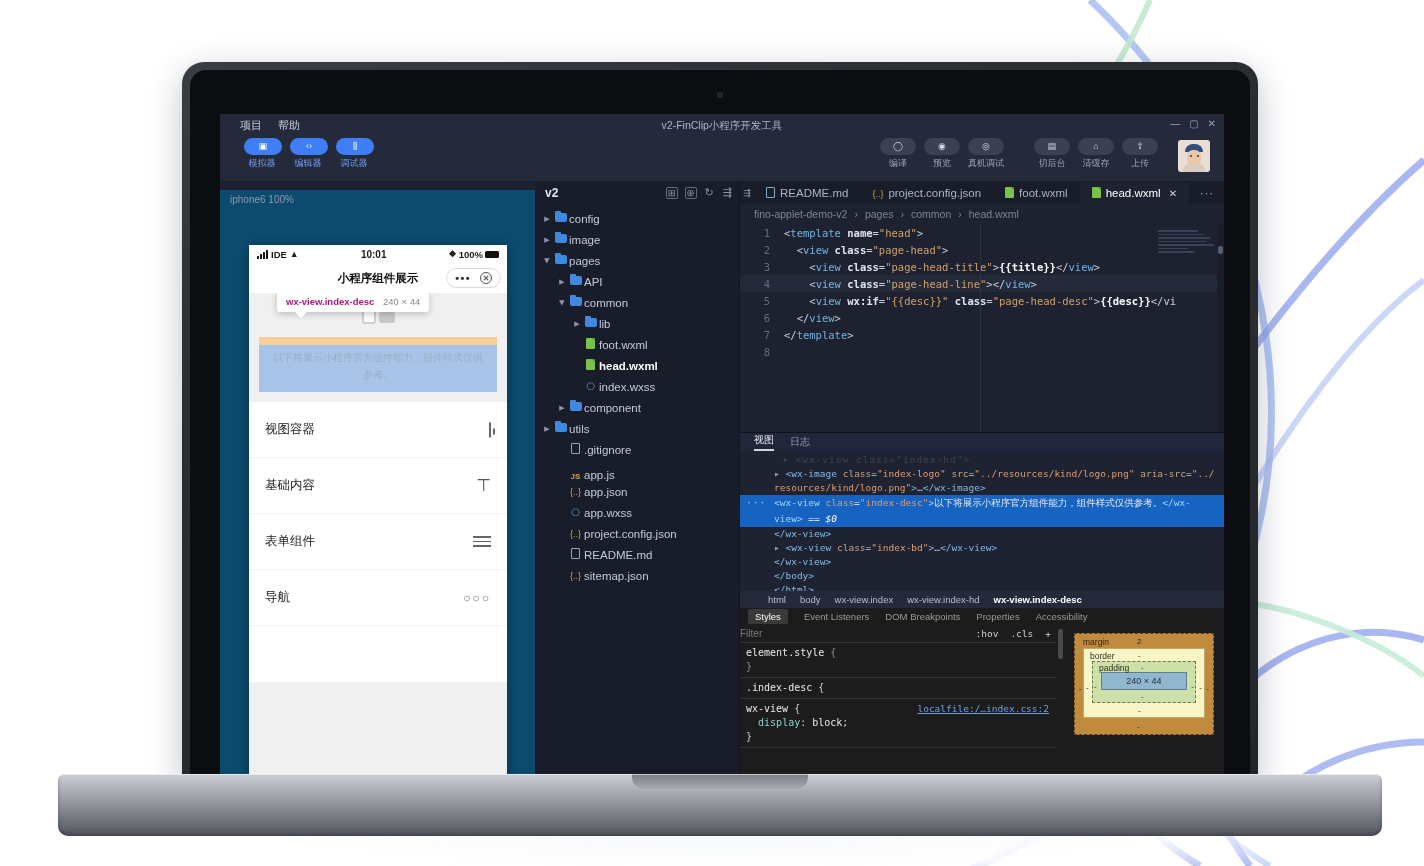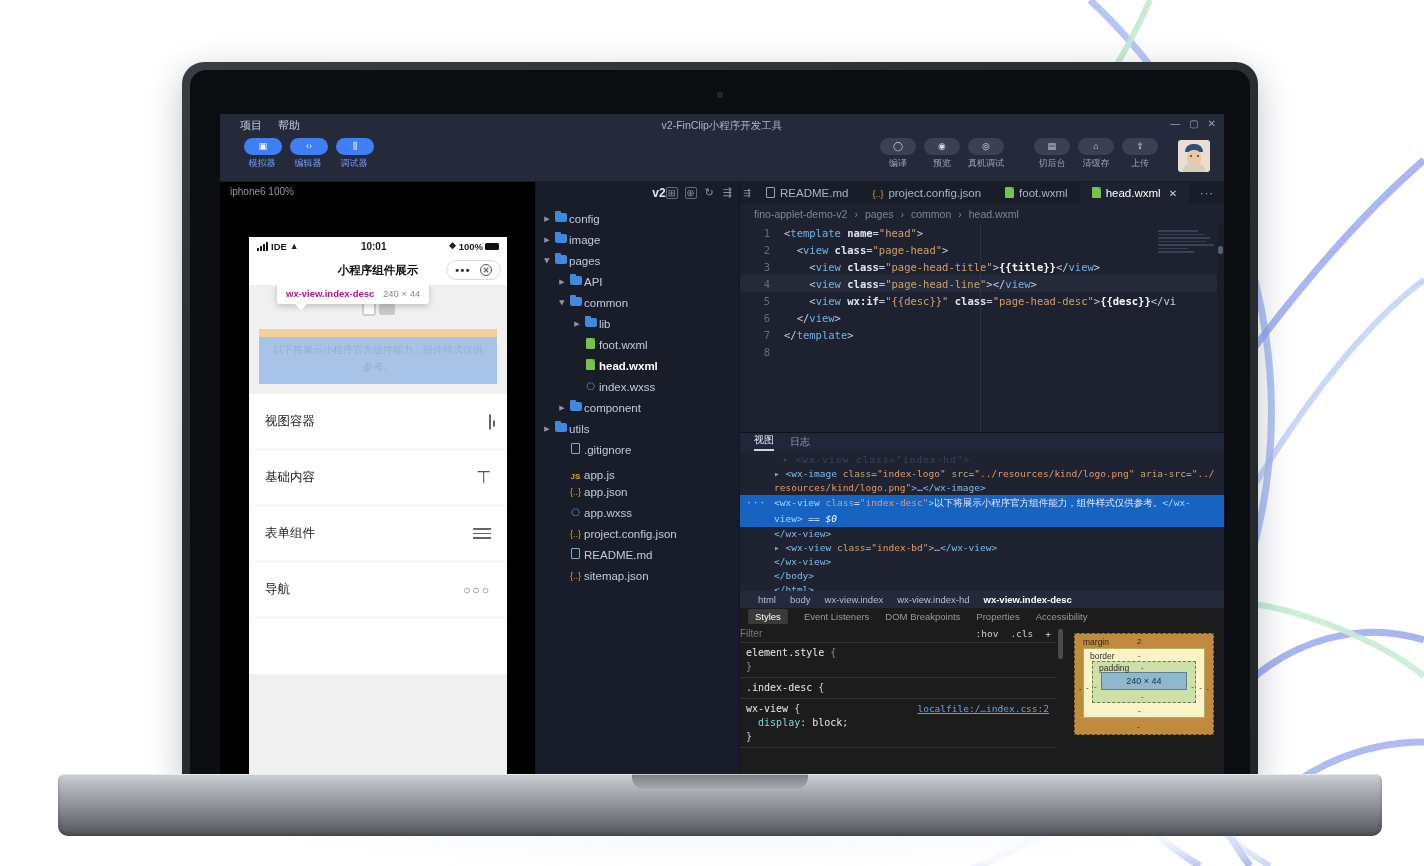--- a/index.html
+++ b/index.html
@@ -86,21 +86,21 @@
   }
   .av-hat{position:absolute;left:7px;top:4px;width:18px;height:8px;border-radius:8px 8px 0 0;background:#2f4f7a;}
   .av-face{position:absolute;left:9px;top:10px;width:14px;height:16px;border-radius:6px 6px 7px 7px;background:#e8c8a8;}
   .av-eye{position:absolute;top:15px;width:2px;height:2px;background:#4a3a2a;border-radius:50%;}
   .av-body{position:absolute;left:5px;top:24px;width:22px;height:10px;border-radius:6px 6px 0 0;background:#d9cdbd;}
 
   
   .main { position:absolute; left:0; right:0; top:68px; bottom:0; display:flex; }
 
   
-  .sim-pane { width:316px; background:#000000; position:relative; border-right:1px solid #151924; }
+  .sim-pane { width:316px; background:#0c4a6e; position:relative; border-right:1px solid #151924;margin-top:8px; }
   .sim-head { height:20px; padding:4px 0 0 10px; font-size:10px; color:#8f97ab; }
   .phone {
     position:absolute; left:29px; top:55px; width:258px; height:685px;
     background:#ffffff; box-shadow:0 2px 10px rgba(0,0,0,.35);
     display:flex; flex-direction:column; overflow:hidden;
   }
   .ph-status {
     height:18px; display:flex; align-items:center; justify-content:space-between;
     padding:0 8px; font-size:9.5px; color:#1b1b1b; font-weight:bold; background:#fff;
   }
@@ -160,21 +160,21 @@
   .tabitem.on { color:#2ba245; }
   .tabitem.off { color:#6b6b6b; }
   .ti-grid{width:15px;height:15px;display:grid;grid-template-columns:1fr 1fr;grid-gap:2px;}
   .ti-grid i{display:block;background:#2ba245;border-radius:1px;}
   .ti-grid i:nth-child(1){background:#fff;border:1.3px solid #2ba245;}
   .ti-chip{width:15px;height:15px;border:1.4px dashed #7a7a7a;border-radius:2px;display:flex;align-items:center;justify-content:center;}
   .ti-chip:after{content:"";width:7px;height:7px;border:1.4px solid #7a7a7a;border-radius:1px;}
 
   
   .tree-pane { width:204px; background:#191d2a; border-right:1px solid #12151f; display:flex; flex-direction:column; }
-  .tree-head { height:22px; display:flex; align-items:center; justify-content:flex-end; padding:0 6px 0 9px; }
+  .tree-head { height:22px; display:flex; align-items:center; justify-content:space-between; padding:0 6px 0 9px; }
   .tree-head .proj { font-size:12px; font-weight:bold; color:#e3e8f4; }
   .tree-head .acts { display:flex; gap:7px; opacity:.75; }
   .tree-head .acts span { font-size:9.5px; color:#b2bacd; border:1px solid #7b8498; border-radius:2px; padding:0 1px; line-height:10px; }
   .tree-head .acts span.nb { border:none; font-size:11px; }
   .tree { flex:1; overflow:hidden; padding-top:4px; font-size:11.5px; }
   .row { height:21px; display:flex; align-items:center; color:#c3cada; white-space:nowrap; cursor:pointer; }
   .row.bold { color:#ffffff; font-weight:bold; }
   .arr { width:10px; font-size:7px; color:#8d96ab; text-align:center; }
   .arr.open { transform:rotate(90deg); }
   .arr.none { visibility:hidden; }
@@ -222,21 +222,21 @@
     background:#1f2230; padding:2px 0 2px 0; font-family:"DejaVu Sans Mono", monospace;
     font-size:9.5px; line-height:14px; color:#c6ccdd; height:140px; overflow:hidden; position:relative;
   }
   .dom-line{padding-left:34px; white-space:pre-wrap;}
   .dom-line.sel{background:#1763c2;color:#fff;padding-top:1px;padding-bottom:1px;}
   .dom-line.sel .dm-el{color:#9fd4ff;}
   .dom-fade{padding-left:42px;color:#3c4356;letter-spacing:1px;}
   .dm-el{color:#7fbcea;} .dm-at{color:#c5a47c;} .dm-val{color:#e09b6a;} .dm-txt{color:#e6e9f2;}
   .dom .tri{color:#9aa2b6;}
   .dom .ell{position:absolute;left:6px;color:#ccd2e2;letter-spacing:1px;}
-  .breadcrumbs { height:17px; display:flex; align-items:center; gap:14px; padding-left:18px; background:#252a3a; font-size:9.5px; color:#b7bed0; }
+  .breadcrumbs { height:17px; display:flex; align-items:center; gap:14px; padding-left:28px; background:#252a3a; font-size:9.5px; color:#b7bed0; }
   .breadcrumbs .on { color:#fff; font-weight:bold; }
   .styles-tabs { height:17px; display:flex; align-items:center; gap:16px; padding-left:8px; background:#1c1c1c; font-size:9.5px; color:#9b9b9b; }
   .styles-tabs .on { color:#fff; background:#3a3a3a; padding:2px 7px; border-radius:2px; }
   .sty-wrap { flex:1; display:flex; min-height:0; background:#1c1c1c; }
   .sty-left { flex:1; min-width:0; display:flex; flex-direction:column; }
   .filterbar { height:18px; display:flex; align-items:center; border-bottom:1px solid #333; font-size:10px; }
   .filterbar .fi-in { flex:1; color:#7a7a7a; }
   .filterbar .fi-a { color:#cfcfcf; padding:0 6px; font-family:"DejaVu Sans Mono", monospace; font-size:9.5px; }
   .cssblock { font-family:"DejaVu Sans Mono", monospace; font-size:10px; line-height:14px; padding:3px 0 3px 6px; border-bottom:1px solid #333; position:relative; }
   .cssblock.dim { color:#8a8a8a; }

